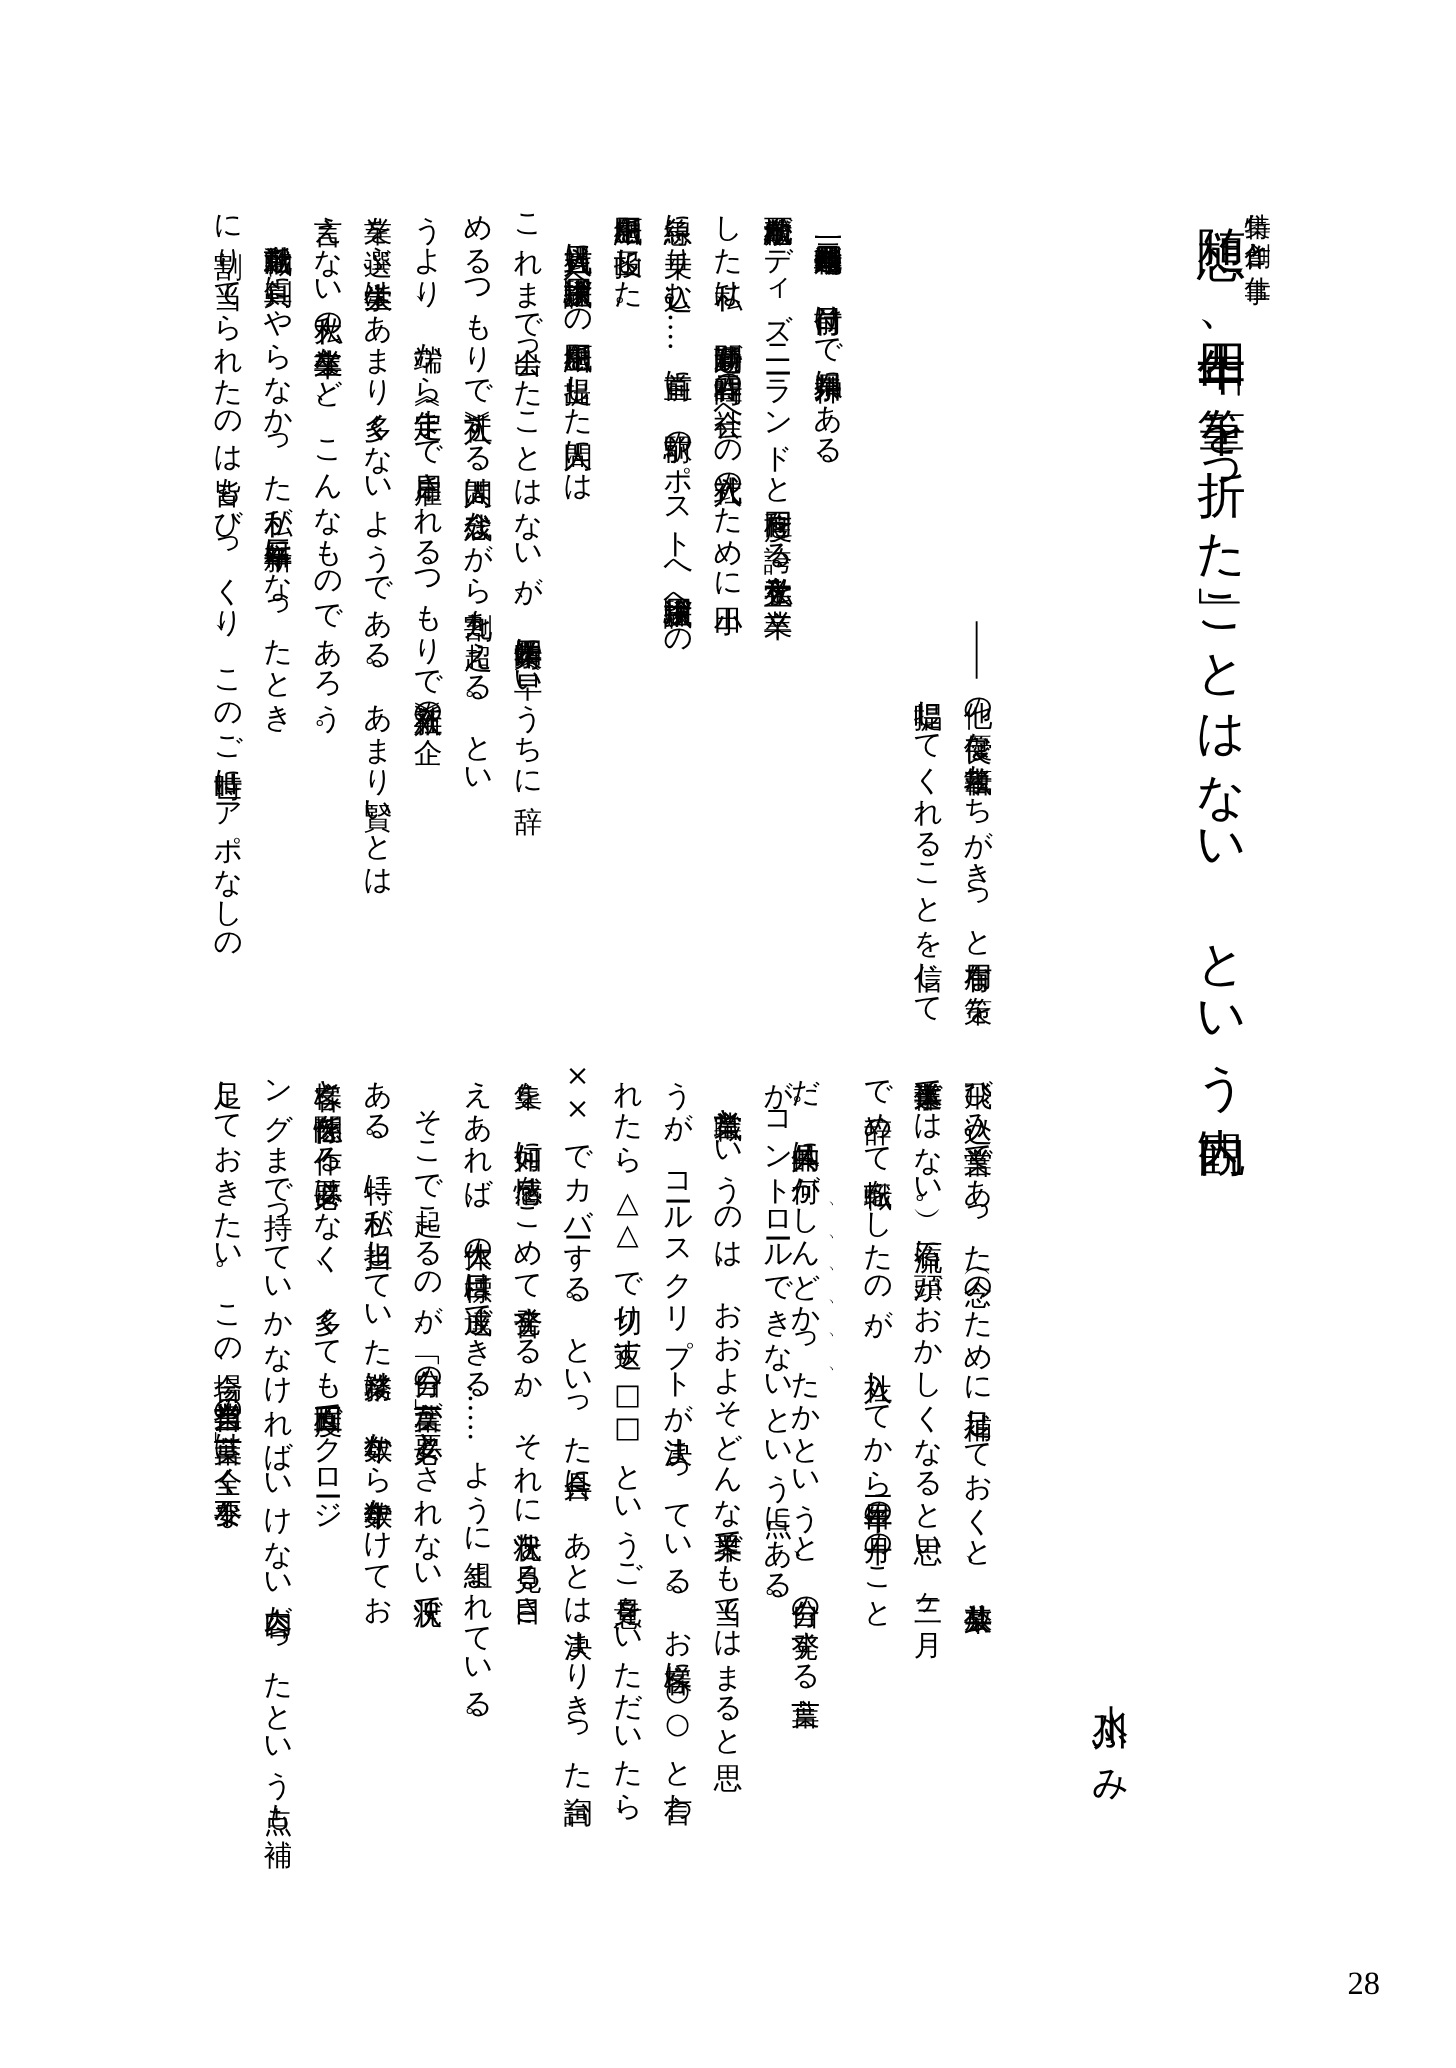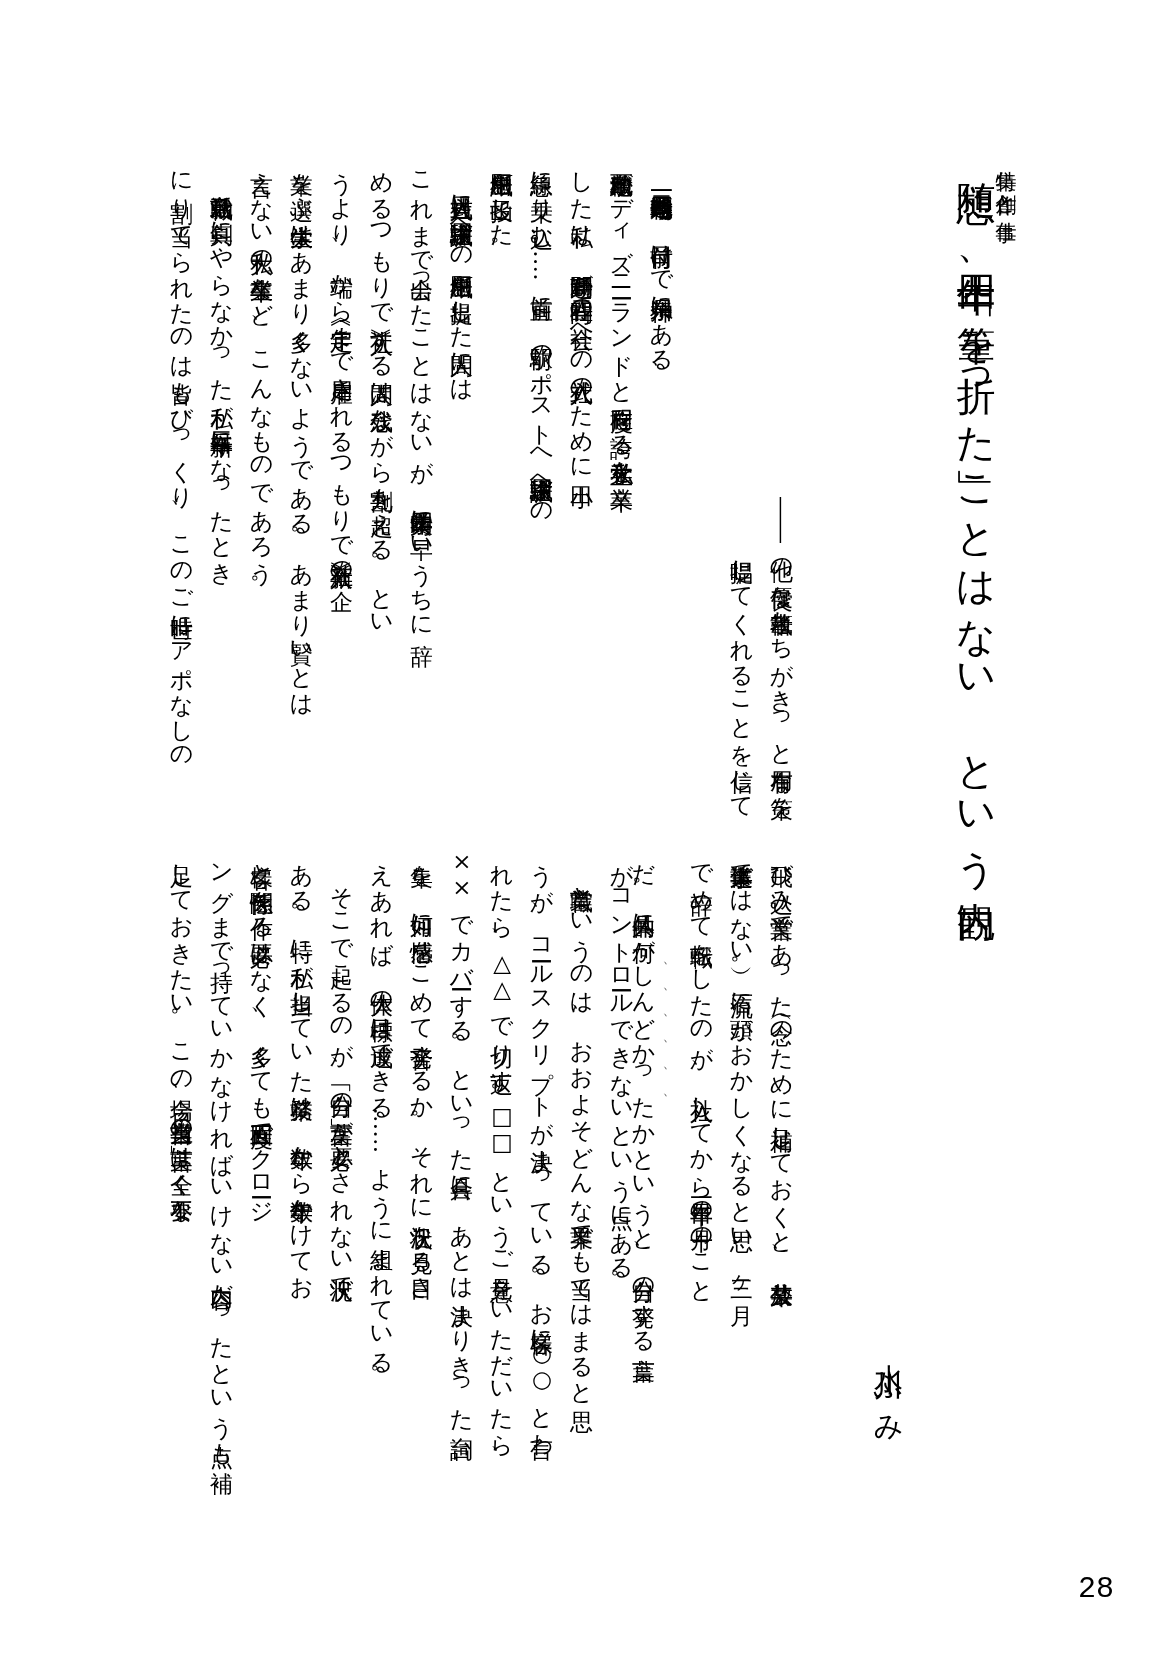--- a/index.html
+++ b/index.html
@@ -61,22 +61,22 @@
   .line.align-end { text-align: end; }
   .emph {
     -webkit-text-emphasis: filled sesame #000;
     text-emphasis: filled sesame #000;
   }
   
   .page-number {
     position: absolute;
     top: 1572px;
     left: 1078px;
-    font-size: 30px;
-    font-family: Liberation Mono, monospace;
+    font-size: 26px;
+    font-family: Liberation Serif, serif;
   }
 </style>
 </head>
 <body>
 
 <div class="page">
 
   <div class="header-tag vtext">特集　創作と仕事</div>
 
   <h1 class="article-title vtext" style="margin:0; font-weight:normal;">随想　　十四年、「筆を折った」ことはない　という内観</h1>

